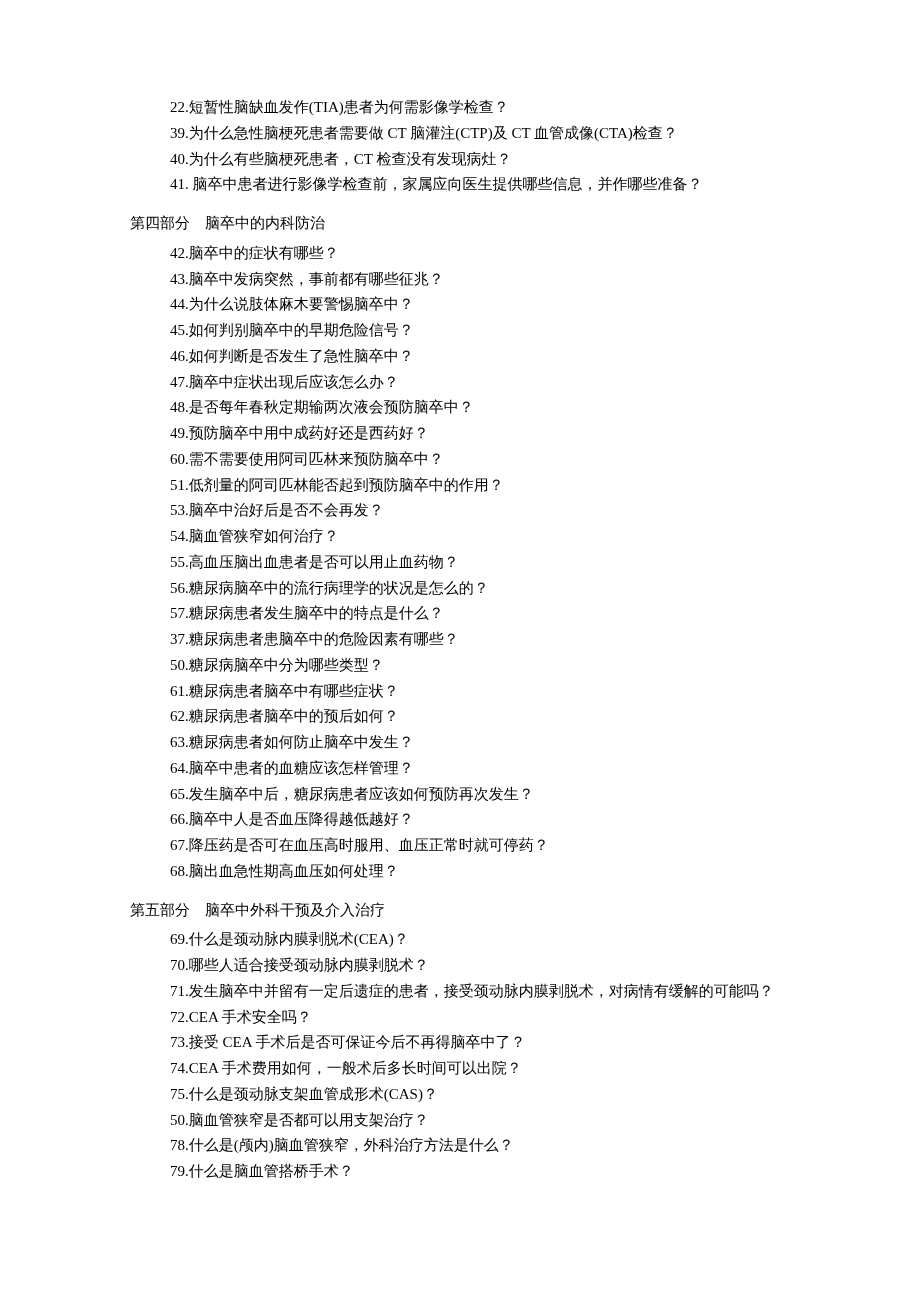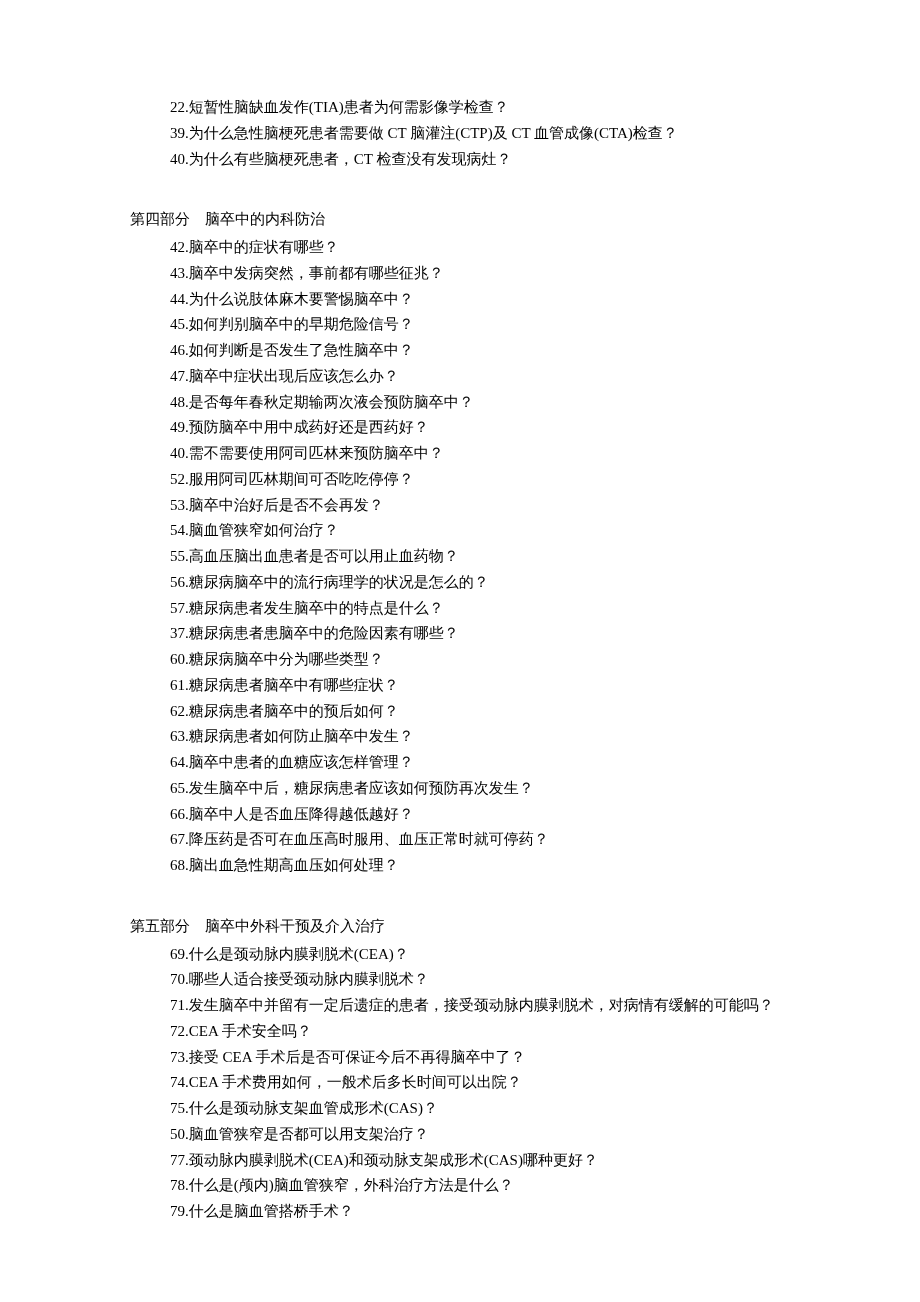--- a/index.html
+++ b/index.html
@@ -14,68 +14,69 @@
       color: #000;
       background: #fff;
       width: 920px;
       padding: 95px 130px 40px 130px;
     }
     .question {
       padding-left: 40px;
       margin-bottom: 1px;
     }
     .section-header {
-      margin-top: 36px;
+      margin-top: 16px;
       margin-bottom: 3px;
+      font-family: Liberation Mono, monospace;
     }
   </style>
 </head>
 <body>
 
 <div>
   <div class="question">22.短暂性脑缺血发作(TIA)患者为何需影像学检查？</div>
   <div class="question">39.为什么急性脑梗死患者需要做 CT 脑灌注(CTP)及 CT 血管成像(CTA)检查？</div>
   <div class="question">40.为什么有些脑梗死患者，CT 检查没有发现病灶？</div>
+  <div class="question">41. 脑卒中患者进行影像学检查前，家属应向医生提供哪些信息，并作哪些准备？</div>
 </div>
 
 <div class="section-header">第四部分　脑卒中的内科防治</div>
 <div>
   <div class="question">42.脑卒中的症状有哪些？</div>
   <div class="question">43.脑卒中发病突然，事前都有哪些征兆？</div>
   <div class="question">44.为什么说肢体麻木要警惕脑卒中？</div>
   <div class="question">45.如何判别脑卒中的早期危险信号？</div>
   <div class="question">46.如何判断是否发生了急性脑卒中？</div>
   <div class="question">47.脑卒中症状出现后应该怎么办？</div>
   <div class="question">48.是否每年春秋定期输两次液会预防脑卒中？</div>
   <div class="question">49.预防脑卒中用中成药好还是西药好？</div>
-  <div class="question">40.需不需要使用阿司匹林来预防脑卒中？</div>
-  <div class="question">52.服用阿司匹林期间可否吃吃停停？</div>
+  <div class="question">60.需不需要使用阿司匹林来预防脑卒中？</div>
+  <div class="question">51.低剂量的阿司匹林能否起到预防脑卒中的作用？</div>
   <div class="question">53.脑卒中治好后是否不会再发？</div>
   <div class="question">54.脑血管狭窄如何治疗？</div>
   <div class="question">55.高血压脑出血患者是否可以用止血药物？</div>
   <div class="question">56.糖尿病脑卒中的流行病理学的状况是怎么的？</div>
   <div class="question">57.糖尿病患者发生脑卒中的特点是什么？</div>
   <div class="question">37.糖尿病患者患脑卒中的危险因素有哪些？</div>
-  <div class="question">60.糖尿病脑卒中分为哪些类型？</div>
+  <div class="question">50.糖尿病脑卒中分为哪些类型？</div>
   <div class="question">61.糖尿病患者脑卒中有哪些症状？</div>
   <div class="question">62.糖尿病患者脑卒中的预后如何？</div>
   <div class="question">63.糖尿病患者如何防止脑卒中发生？</div>
   <div class="question">64.脑卒中患者的血糖应该怎样管理？</div>
   <div class="question">65.发生脑卒中后，糖尿病患者应该如何预防再次发生？</div>
   <div class="question">66.脑卒中人是否血压降得越低越好？</div>
   <div class="question">67.降压药是否可在血压高时服用、血压正常时就可停药？</div>
   <div class="question">68.脑出血急性期高血压如何处理？</div>
 </div>
 
 <div class="section-header">第五部分　脑卒中外科干预及介入治疗</div>
 <div>
   <div class="question">69.什么是颈动脉内膜剥脱术(CEA)？</div>
   <div class="question">70.哪些人适合接受颈动脉内膜剥脱术？</div>
   <div class="question">71.发生脑卒中并留有一定后遗症的患者，接受颈动脉内膜剥脱术，对病情有缓解的可能吗？</div>
   <div class="question">72.CEA 手术安全吗？</div>
   <div class="question">73.接受 CEA 手术后是否可保证今后不再得脑卒中了？</div>
   <div class="question">74.CEA 手术费用如何，一般术后多长时间可以出院？</div>
   <div class="question">75.什么是颈动脉支架血管成形术(CAS)？</div>
   <div class="question">50.脑血管狭窄是否都可以用支架治疗？</div>
-  <div class="question">77.颈动脉内膜剥脱术(CEA)和颈动脉支架成形术(CAS)哪种更好？</div>
   <div class="question">78.什么是(颅内)脑血管狭窄，外科治疗方法是什么？</div>
   <div class="question">79.什么是脑血管搭桥手术？</div>
 </div>
 
 </body></html>

